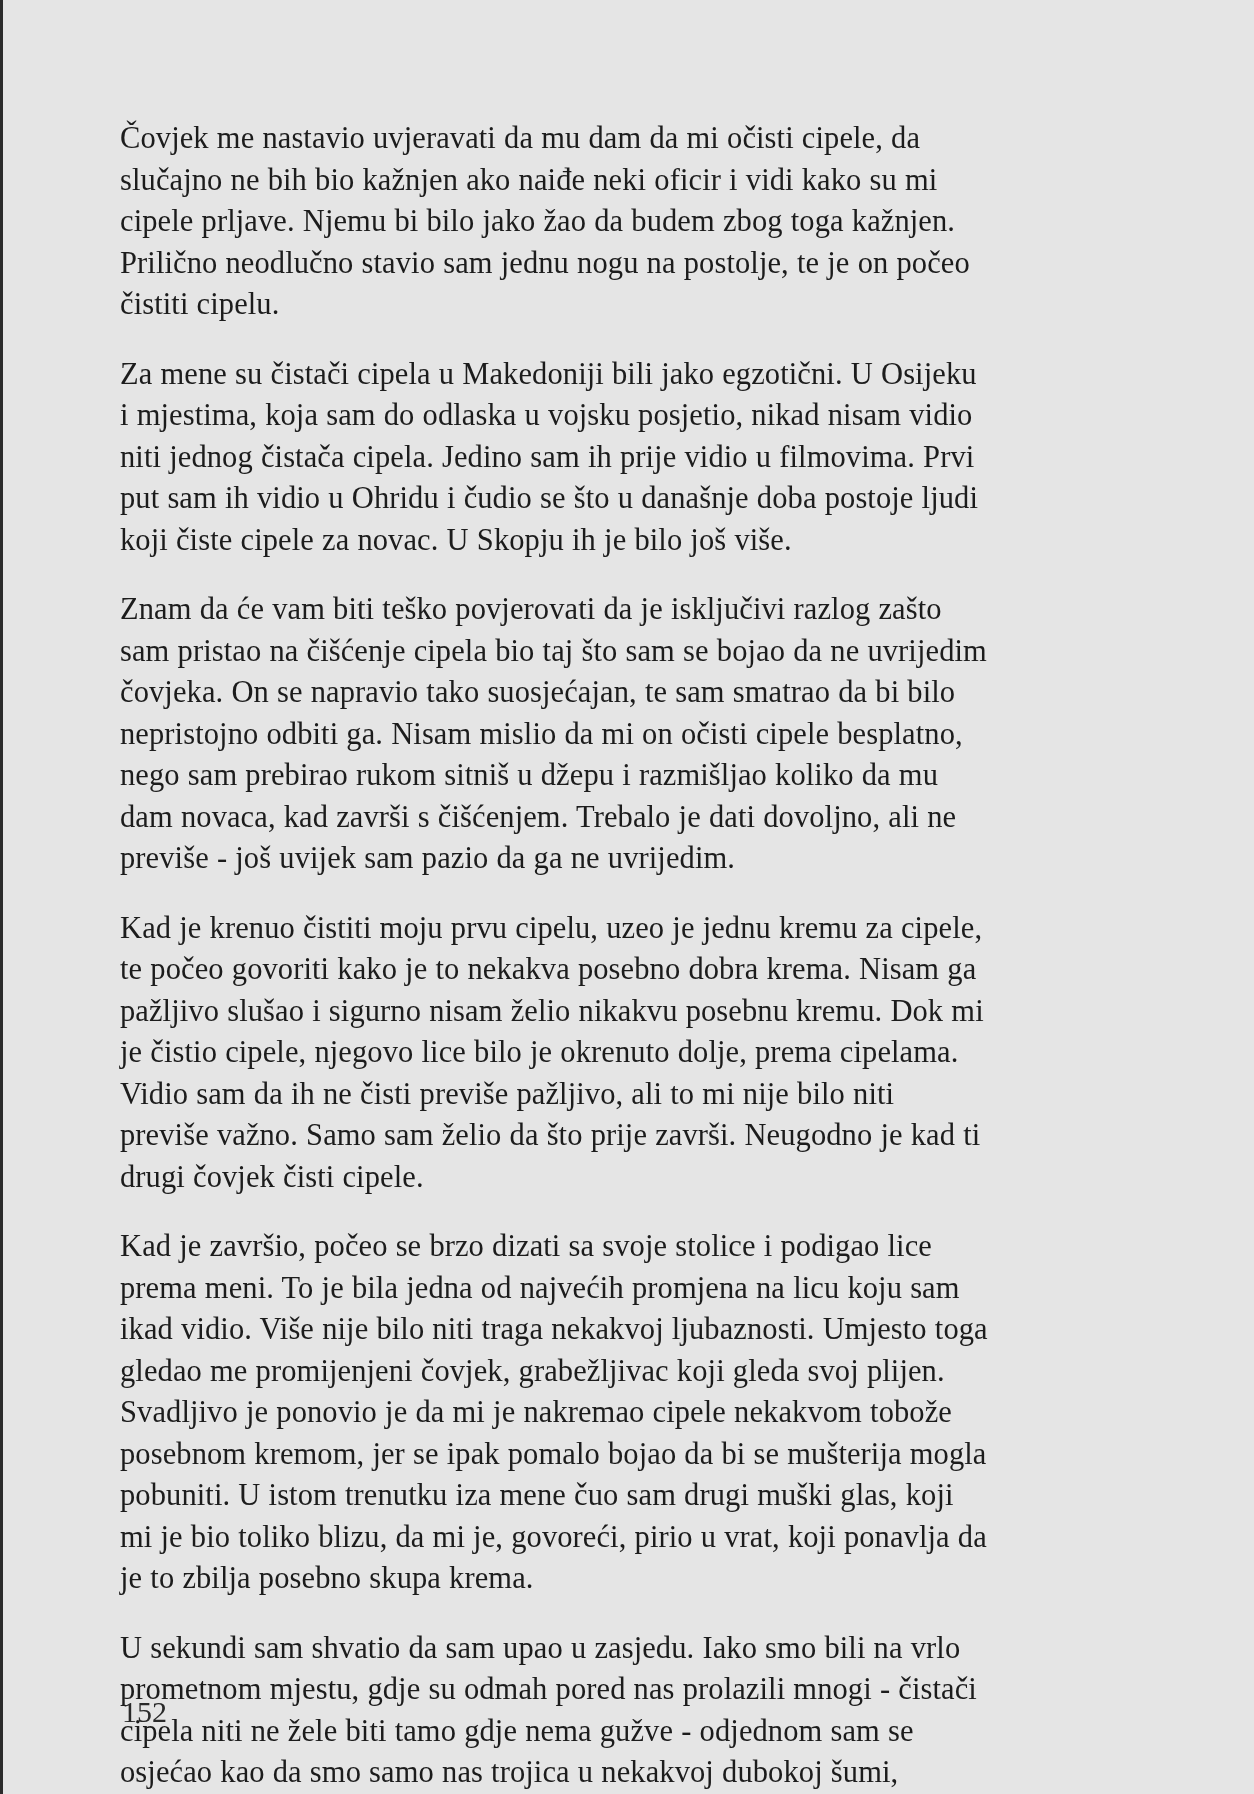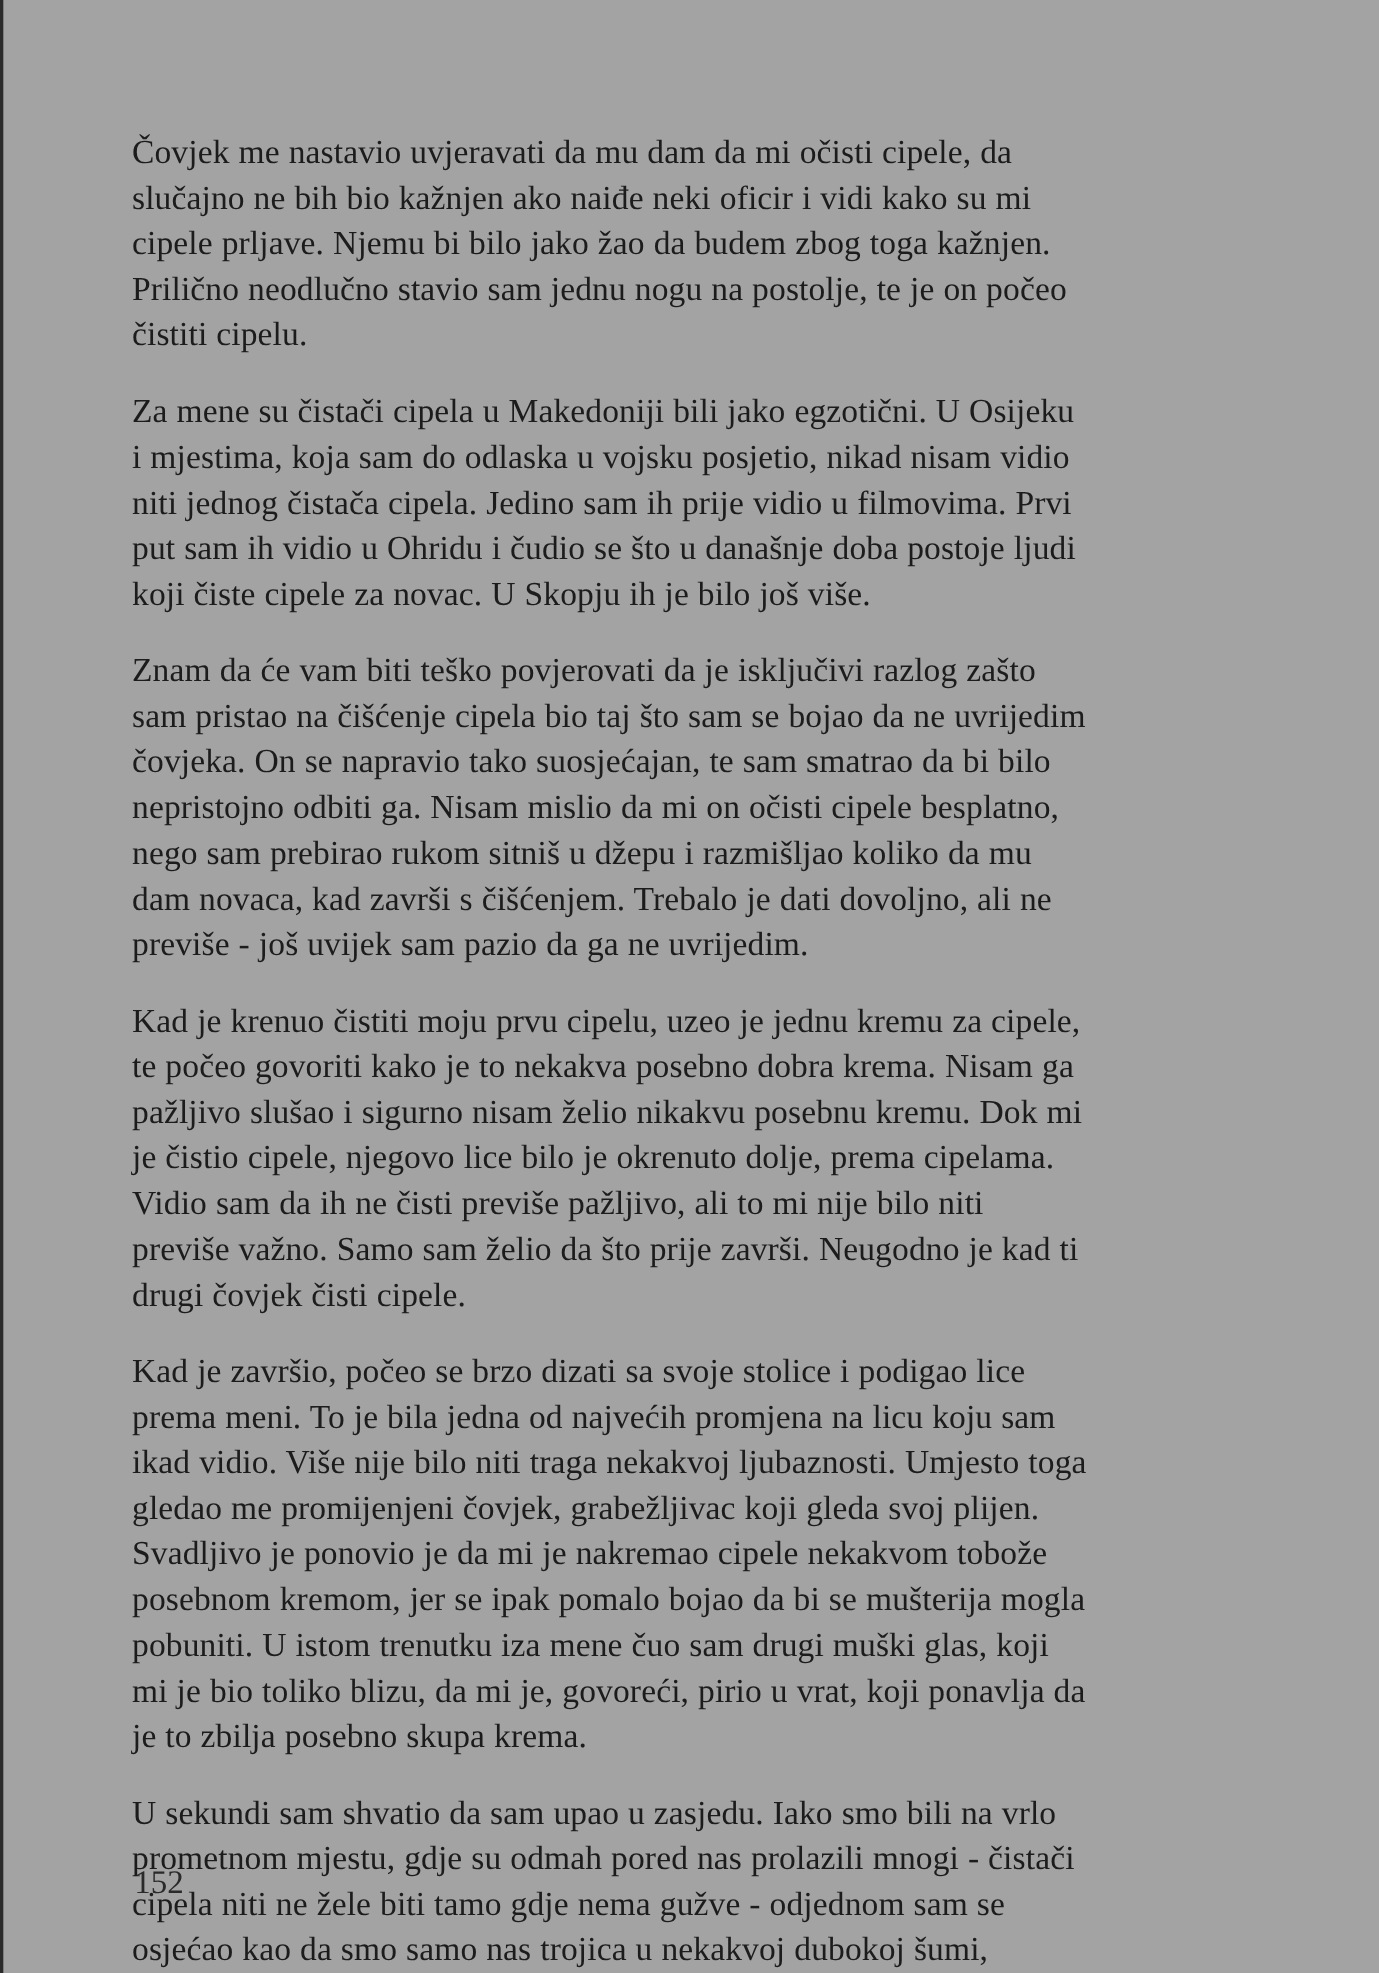--- a/index.html
+++ b/index.html
@@ -25,21 +25,21 @@
     height: 100%;
     background: #2b2b2b;
   }
 
   .page {
     position: absolute;
     left: 0;
     top: 0;
     width: 1254px;
     height: 1794px;
-    background: #a3a3a3;
+    background: #e5e5e5;
   }
 
   .text-column {
     position: absolute;
     left: 120px;
     top: 118px;
     width: 868px;
   }
 
   p.body-paragraph {

